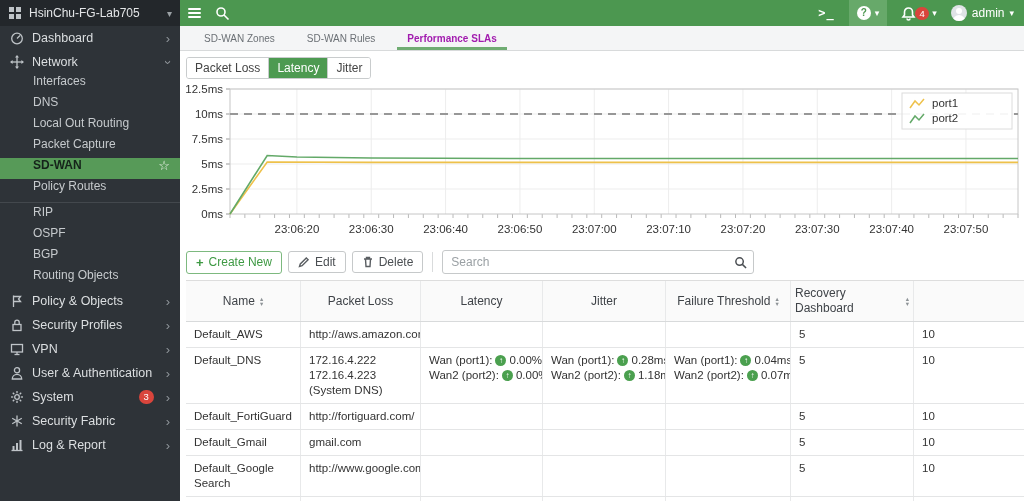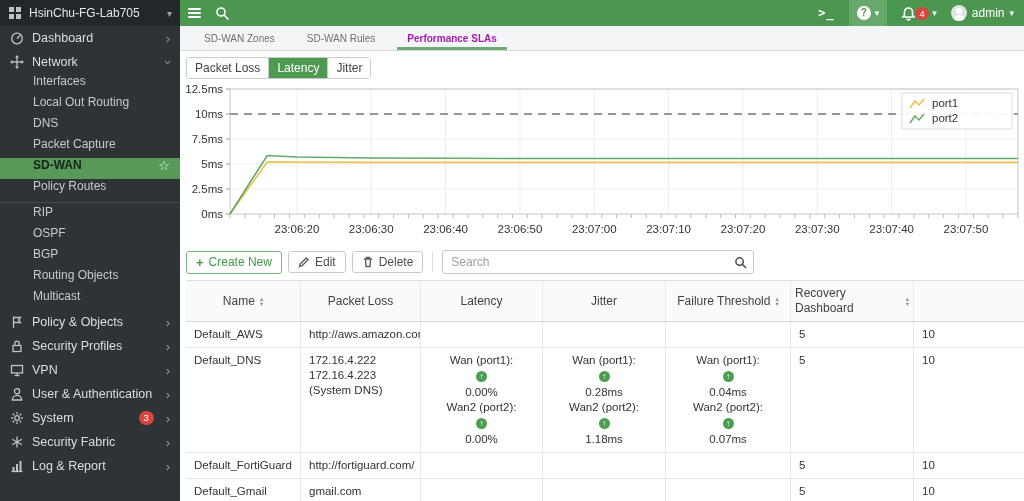--- a/index.html
+++ b/index.html
@@ -74,21 +74,21 @@
   .search-btn svg { width:13px; height:13px; }
   .search-btn svg * { stroke:#4a4e52; fill:none; stroke-width:1.6; }
 
   
   .grid-table { width:844px; border-top:1px solid #ddd; }
   .trow { display:grid; grid-template-columns:115px 120px 122px 123px 125px 123px 1fr; border-bottom:1px solid #e4e5e6; background:#fff; }
   .trow.thead { background:#fafafa; border-bottom:1px solid #d8dadb; }
   .tcell { padding:5px 8px; border-right:1px solid #e8e9ea; font-size:11.5px; line-height:15px; overflow:hidden; }
   .thead .tcell { display:flex; align-items:center; justify-content:center; gap:5px; color:#3f4348; font-size:12px; padding:5px 4px; cursor:pointer; }
   .sorter { display:flex; flex-direction:column; line-height:5px; font-size:6.5px; color:#8e9397; }
-  .mline { display:flex; align-items:center; gap:3px; white-space:nowrap;flex-direction:column; }
+  .mline { display:flex; align-items:center; gap:3px; white-space:nowrap; }
   .up-ico { width:11px; height:11px; min-width:11px; border-radius:50%; background:#4ba04f; color:#fff; font-size:8px; line-height:11px; text-align:center; display:inline-block; }
 </style>
 </head>
 <body>
 
 <div class="app">
 
   <div class="sidebar">
     <div class="device-row">
       <svg class="icon-svg" viewBox="0 0 14 14">
@@ -115,24 +115,24 @@
             <line x1="2" y1="7" x2="12" y2="7"></line>
             <path class="fill" d="M7 0l2 2.6H5zM7 14l2-2.6H5zM0 7l2.6-2v4zM14 7l-2.6-2v4z"></path>
           </svg>
           <span>Network</span>
           <span class="chev down">›</span>
         </div>
         <div class="nav-sub">
           <span>Interfaces</span>
         </div>
         <div class="nav-sub">
+          <span>DNS</span>
+        </div>
+        <div class="nav-sub">
           <span>Local Out Routing</span>
-        </div>
-        <div class="nav-sub">
-          <span>DNS</span>
         </div>
         <div class="nav-sub">
           <span>Packet Capture</span>
         </div>
         <div class="nav-sub selected">
           <span>SD-WAN</span>
           <span class="star">☆</span>
         </div>
         <div class="nav-sub">
           <span>Policy Routes</span>
@@ -142,23 +142,20 @@
           <span>RIP</span>
         </div>
         <div class="nav-sub">
           <span>OSPF</span>
         </div>
         <div class="nav-sub">
           <span>BGP</span>
         </div>
         <div class="nav-sub">
           <span>Routing Objects</span>
-        </div>
-        <div class="nav-sub">
-          <span>Multicast</span>
         </div>
         <div class="nav-item">
           <svg class="icon-svg" viewBox="0 0 14 14">
             <line x1="3.5" y1="1.5" x2="3.5" y2="13"></line>
             <path d="M3.5 2.5h7L8.5 5l2 2.5h-7"></path>
           </svg>
           <span>Policy &amp; Objects</span>
           <span class="chev">›</span>
         </div>
         <div class="nav-item">
@@ -515,20 +512,21 @@
             <div class="tcell">
               <div>gmail.com</div>
             </div>
             <div class="tcell"></div>
             <div class="tcell"></div>
             <div class="tcell"></div>
             <div class="tcell">5</div>
             <div class="tcell">10</div>
           </div>
           <div class="trow">
+            <div class="tcell">Default_Google Search</div>
             <div class="tcell">
               <div>http://www.google.com/</div>
             </div>
             <div class="tcell"></div>
             <div class="tcell"></div>
             <div class="tcell"></div>
             <div class="tcell">5</div>
             <div class="tcell">10</div>
           </div>
           <div class="trow">

